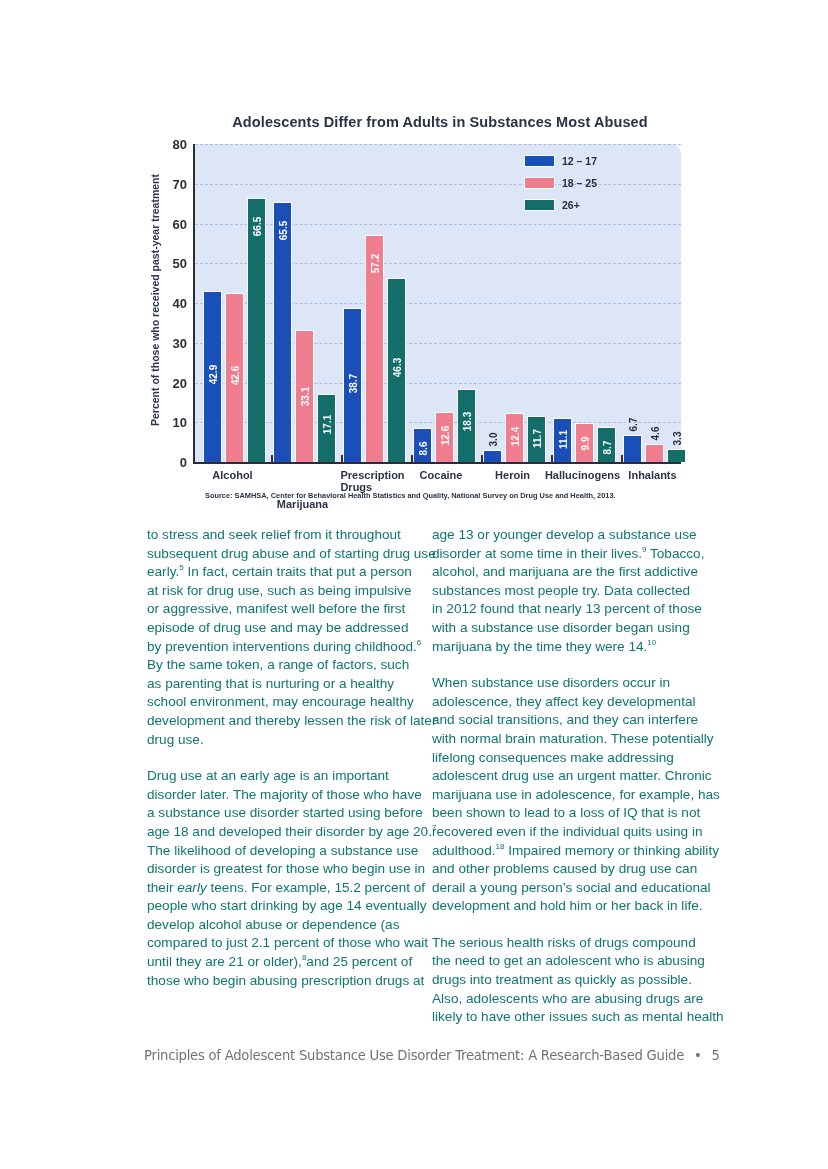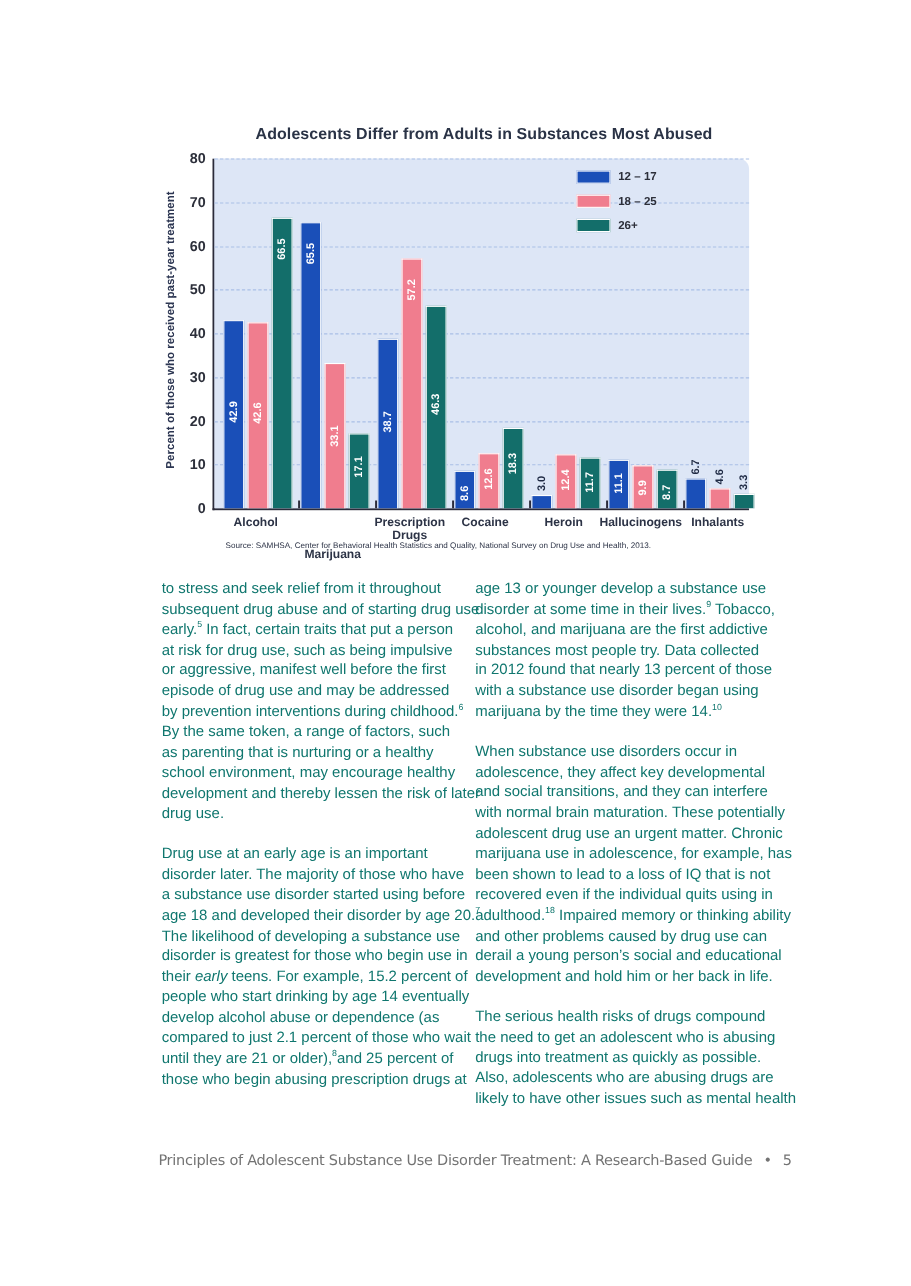--- a/index.html
+++ b/index.html
@@ -19,26 +19,26 @@
   .ytick { position: absolute; left: 163px; width: 24px; text-align: right;
            font-weight: bold; font-size: 13px; color: #2c2f3a; transform: translateY(-50%); }
   .xtick-mark { position: absolute; bottom: 0; width: 2px; height: 7px; background: #2b2b3a; }
   .bar { position: absolute; bottom: 0; width: 19px; box-sizing: border-box;
          border: 1px solid #ffffff; border-bottom: none; }
   .bar-label { position: absolute; left: 50%; top: 20px; transform: translateX(-50%) rotate(-90deg);
                transform-origin: center; color: #ffffff; font-weight: bold; font-size: 10px;
                white-space: nowrap; }
   .bar-label.outside { color: #1f2a44; }
   .xcat { position: absolute; top: 469px; font-weight: bold; font-size: 11px; color: #2c3346;
-          text-align: center; transform: translateX(-50%); line-height: 12px; white-space: nowrap; }
+          text-align: left; transform: translateX(-50%); line-height: 12px; white-space: nowrap; }
   .legend { position: absolute; left: 524px; top: 150px; }
   .legend-item { display: flex; align-items: center; height: 22px; }
   .legend-swatch { width: 29px; height: 10px; border: 1px solid #ffffff; margin-right: 7px; }
   .legend-text { font-weight: bold; font-size: 10.5px; color: #2c2f3a; }
-  .source { position: absolute; left: 205px; top: 491px; font-weight: normal; font-size: 7.4px; color: #2c3346; white-space: nowrap; }
+  .source { position: absolute; left: 205px; top: 491px; font-weight: bold; font-size: 7.4px; color: #2c3346; white-space: nowrap; }
 
   
   .col { position: absolute; top: 526px; width: 290px; font-size: 13.6px; line-height: 18.6px; color: #0f766e; }
   .col p { margin: 0 0 18px 0; }
   .col-left { left: 147px; }
   .col-right { left: 432px; width: 300px; }
   .line { display: block; white-space: nowrap; }
   sup { font-size: 8px; line-height: 0; vertical-align: 6px; }
 
   .footer { position: absolute; left: 144px; top: 1048px; font-size: 13.2px; color: #737373;
@@ -219,20 +219,21 @@
       <span class="line">substances most people try. Data collected</span>
       <span class="line">in 2012 found that nearly 13 percent of those</span>
       <span class="line">with a substance use disorder began using</span>
       <span class="line">marijuana by the time they were 14.<sup>10</sup></span>
     </p>
     <p>
       <span class="line">When substance use disorders occur in</span>
       <span class="line">adolescence, they affect key developmental</span>
       <span class="line">and social transitions, and they can interfere</span>
       <span class="line">with normal brain maturation. These potentially</span>
+      <span class="line">lifelong consequences make addressing</span>
       <span class="line">adolescent drug use an urgent matter. Chronic</span>
       <span class="line">marijuana use in adolescence, for example, has</span>
       <span class="line">been shown to lead to a loss of IQ that is not</span>
       <span class="line">recovered even if the individual quits using in</span>
       <span class="line">adulthood.<sup>18</sup> Impaired memory or thinking ability</span>
       <span class="line">and other problems caused by drug use can</span>
       <span class="line">derail a young person’s social and educational</span>
       <span class="line">development and hold him or her back in life.</span>
     </p>
     <p>

